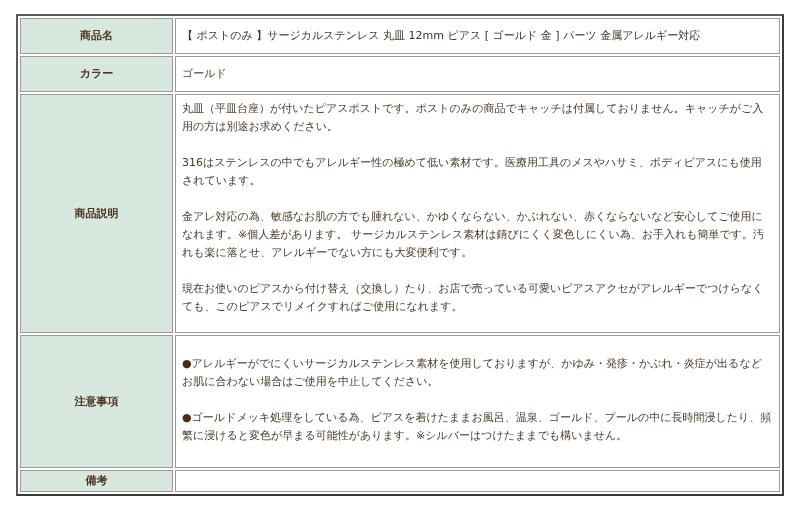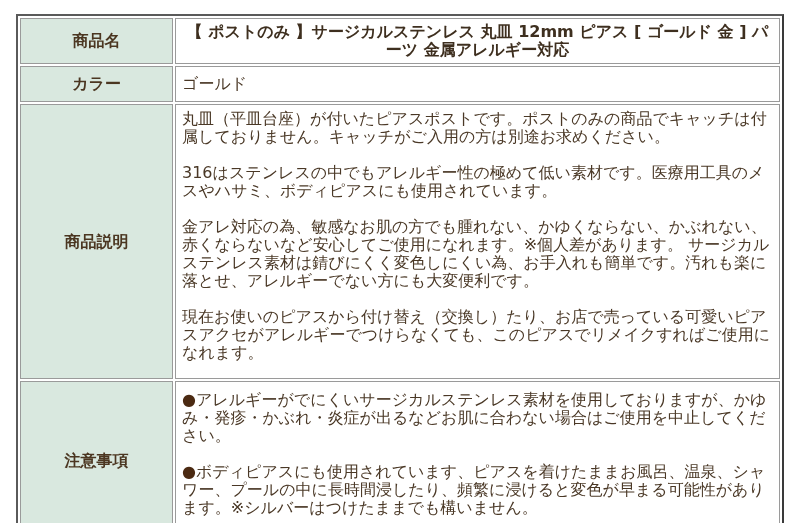--- a/index.html
+++ b/index.html
@@ -22,47 +22,46 @@
       border-collapse: separate;
       border-spacing: 2px;
       border: 2px solid #5a5a5a;
       border-right-color: #3a3a3a;
       border-bottom-color: #3a3a3a;
       background: #ffffff;
       table-layout: fixed;
     }
     .spec-table td {
       border: 1px solid #9a9a9a;
-      font-size: 16px;
+      font-size: 11px;
       line-height: 18px;
       vertical-align: middle;
     }
     .label-cell {
       width: 149px;
       background: #d9e8df;
       text-align: center;
       font-weight: bold;
       color: #4b3621;
       font-size: 11px;
     }
     .value-cell {
       background: #ffffff;
       padding: 4px 6px 4px 6px;
       color: #4a3826;
     }
     .row-short td { height: 26px; }
     .value-cell.title {
-      font-weight: bold;
+      font-weight: normal;
       color: #3e2f1f;
-      text-align: center;
     }
     .para { margin: 0; }
     .para + .para { margin-top: 18px; }
     .row-desc .value-cell { padding-top: 5px; padding-bottom: 16px; }
-    .row-notes .value-cell { padding-top: 9px; padding-bottom: 22px; }
+    .row-notes .value-cell { padding-top: 19px; padding-bottom: 22px; }
     .bullet {
       color: #4b2a12;
     }
   </style>
 </head>
 <body>
 
 <table class="spec-table">
   <tbody>
     <tr class="row-short">
@@ -79,21 +78,21 @@
         <p class="para">丸皿（平皿台座）が付いたピアスポストです。ポストのみの商品でキャッチは付属しておりません。キャッチがご入用の方は別途お求めください。</p>
         <p class="para">316はステンレスの中でもアレルギー性の極めて低い素材です。医療用工具のメスやハサミ、ボディピアスにも使用されています。</p>
         <p class="para">金アレ対応の為、敏感なお肌の方でも腫れない、かゆくならない、かぶれない、赤くならないなど安心してご使用になれます。※個人差があります。 サージカルステンレス素材は錆びにくく変色しにくい為、お手入れも簡単です。汚れも楽に落とせ、アレルギーでない方にも大変便利です。</p>
         <p class="para">現在お使いのピアスから付け替え（交換し）たり、お店で売っている可愛いピアスアクセがアレルギーでつけらなくても、このピアスでリメイクすればご使用になれます。</p>
       </td>
     </tr>
     <tr class="row-notes">
       <td class="label-cell">注意事項</td>
       <td class="value-cell">
         <p class="para"><span class="bullet">●</span><span>アレルギーがでにくいサージカルステンレス素材を使用しておりますが、かゆみ・発疹・かぶれ・炎症が出るなどお肌に合わない場合はご使用を中止してください。</span></p>
-        <p class="para"><span class="bullet">●</span><span>ボディピアスにも使用されています、ピアスを着けたままお風呂、温泉、シャワー、プールの中に長時間浸したり、頻繁に浸けると変色が早まる可能性があります。※シルバーはつけたままでも構いません。</span></p>
+        <p class="para"><span class="bullet">●</span><span>ゴールドメッキ処理をしている為、ピアスを着けたままお風呂、温泉、ゴールド、プールの中に長時間浸したり、頻繁に浸けると変色が早まる可能性があります。※シルバーはつけたままでも構いません。</span></p>
       </td>
     </tr>
     <tr>
       <td class="label-cell">備考</td>
       <td class="value-cell">
         
         
       </td>
     </tr>
   </tbody>

